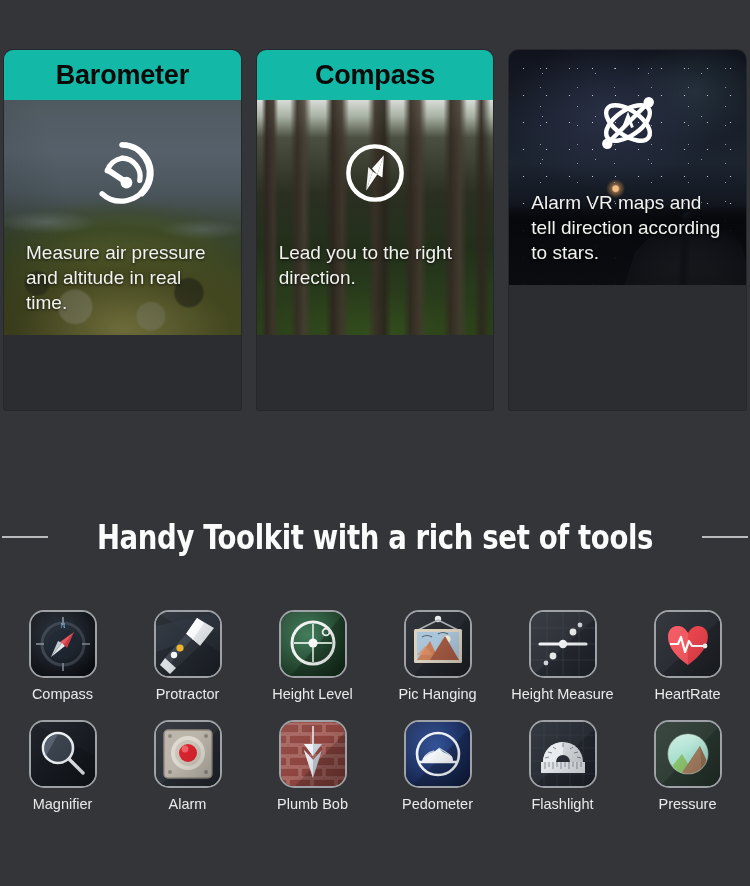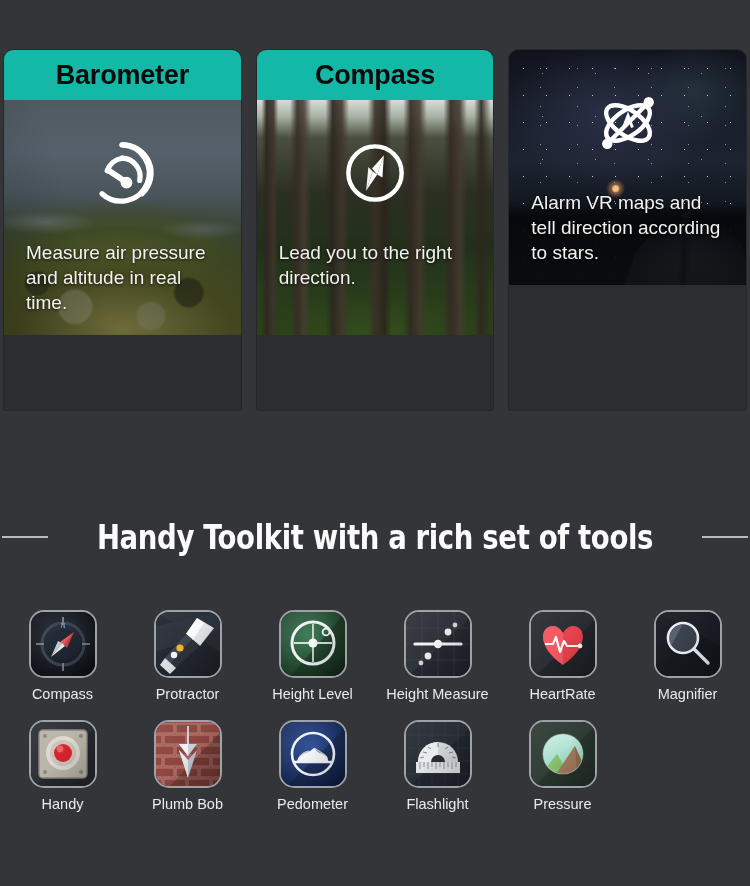--- a/index.html
+++ b/index.html
@@ -371,20 +371,38 @@
           <path d="M32 12 V50"></path>
             <path d="M13 31 H51"></path>
         </g>
         <circle cx="32" cy="31" r="4.6" fill="#fbfdfc"></circle>
         <circle cx="45" cy="20" r="3.4" fill="none" stroke="#eef2f0" stroke-width="1.8"></circle>
       </svg>
     </div>
     <div class="tool-label">Height Level</div>
   </div>
 
+  <div class="tool">
+    <div class="tool-tile">
+      <svg viewBox="0 0 64 64">
+        <rect width="64" height="64" fill="#24272d"></rect>
+        <path d="M64 4 L64 64 L6 64 Z" fill="#1b1e23" opacity="0.7"></path>
+        <circle cx="32" cy="7" r="3.2" fill="#e8eaec"></circle>
+        <path d="M32 8 L10 19 M32 8 L54 19" stroke="#a9aeb4" stroke-width="1.4"></path>
+        <rect x="8" y="17" width="48" height="34" rx="1.5" fill="#d9cfbd"></rect>
+        <rect x="11" y="20" width="42" height="28" fill="#a8c4d8"></rect>
+        <circle cx="41" cy="27" r="3.6" fill="#f5efdd"></circle>
+        <path d="M11 48 L24 29 L33 48 Z" fill="#c87b55"></path>
+        <path d="M24 48 L39 24 L53 48 Z" fill="#a1563f"></path>
+        <path d="M11 43 L19 34 L27 43 Z" fill="#d88f62" opacity="0.7"></path>
+        <path d="M16 25 q5 -3 10 0 M32 22 q5 -3 10 0" stroke="#4a5a68" stroke-width="1.2" fill="none"></path>
+      </svg>
+    </div>
+    <div class="tool-label">Pic Hanging</div>
+  </div>
 
   <div class="tool">
     <div class="tool-tile">
       <svg viewBox="0 0 64 64">
         <rect width="64" height="64" fill="#2b2f36"></rect>
         <path d="M64 6 L64 64 L2 64 Z" fill="#1f232a" opacity="0.75"></path>
         <g stroke="#3a4049" stroke-width="0.7">
           <path d="M16 0 V64"></path>
             <path d="M32 0 V64"></path>
             <path d="M48 0 V64"></path>
@@ -442,21 +460,21 @@
             <circle cx="50" cy="14" r="2"></circle>
           <circle cx="14" cy="50" r="2"></circle>
             <circle cx="50" cy="50" r="2"></circle>
         </g>
         <circle cx="32" cy="31" r="17" fill="#ddd8cf"></circle>
         <circle cx="32" cy="31" r="13" fill="#c9c3b8"></circle>
         <circle cx="32" cy="31" r="9" fill="#d6202a"></circle>
         <circle cx="29" cy="27" r="3.4" fill="#f06a70" opacity="0.85"></circle>
       </svg>
     </div>
-    <div class="tool-label">Handy</div>
+    <div class="tool-label">Alarm</div>
   </div>
 
   <div class="tool">
     <div class="tool-tile">
       <svg viewBox="0 0 64 64">
         <rect width="64" height="64" fill="#9b4a44"></rect>
         <g fill="#8d423c" stroke="#b8867f" stroke-width="0.9">
           <rect x="-4" y="2" width="22" height="9"></rect>
             <rect x="20" y="2" width="22" height="9"></rect>
             <rect x="44" y="2" width="22" height="9"></rect>

